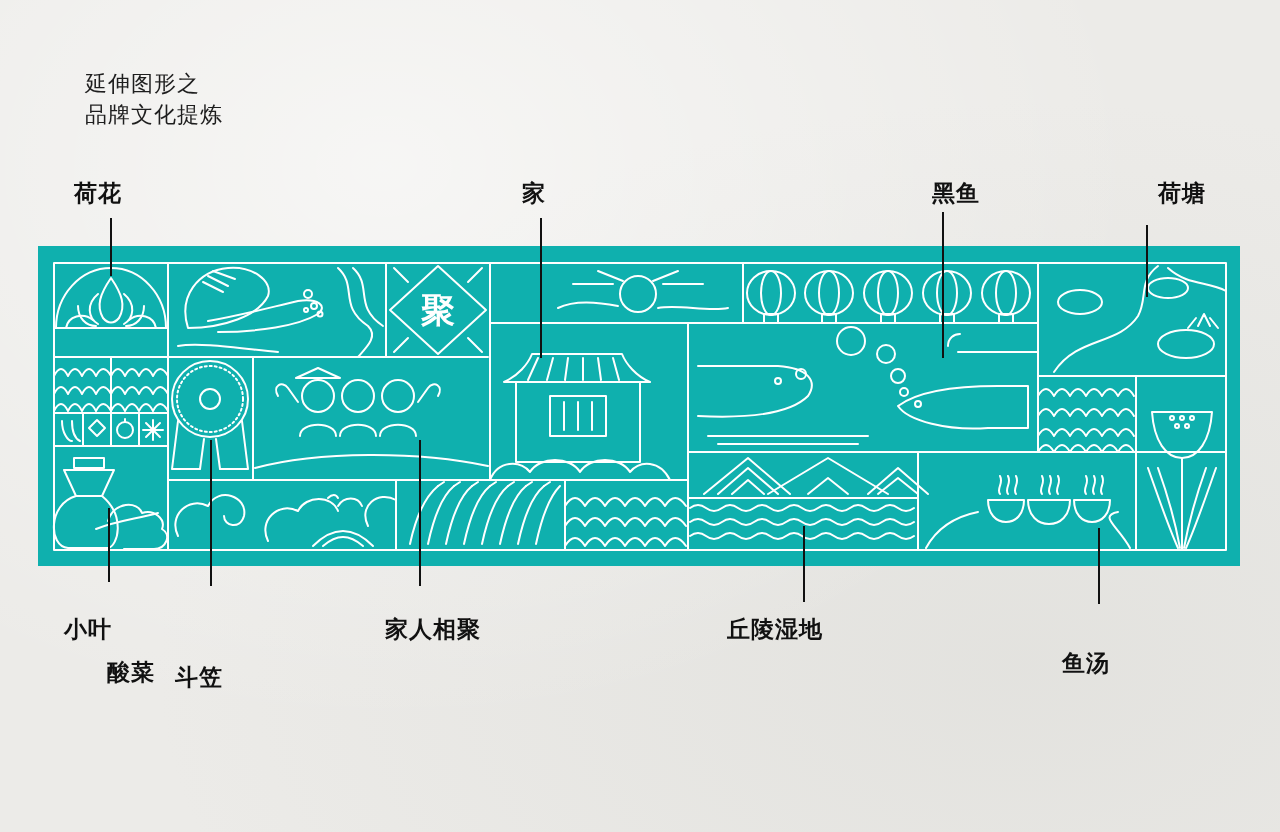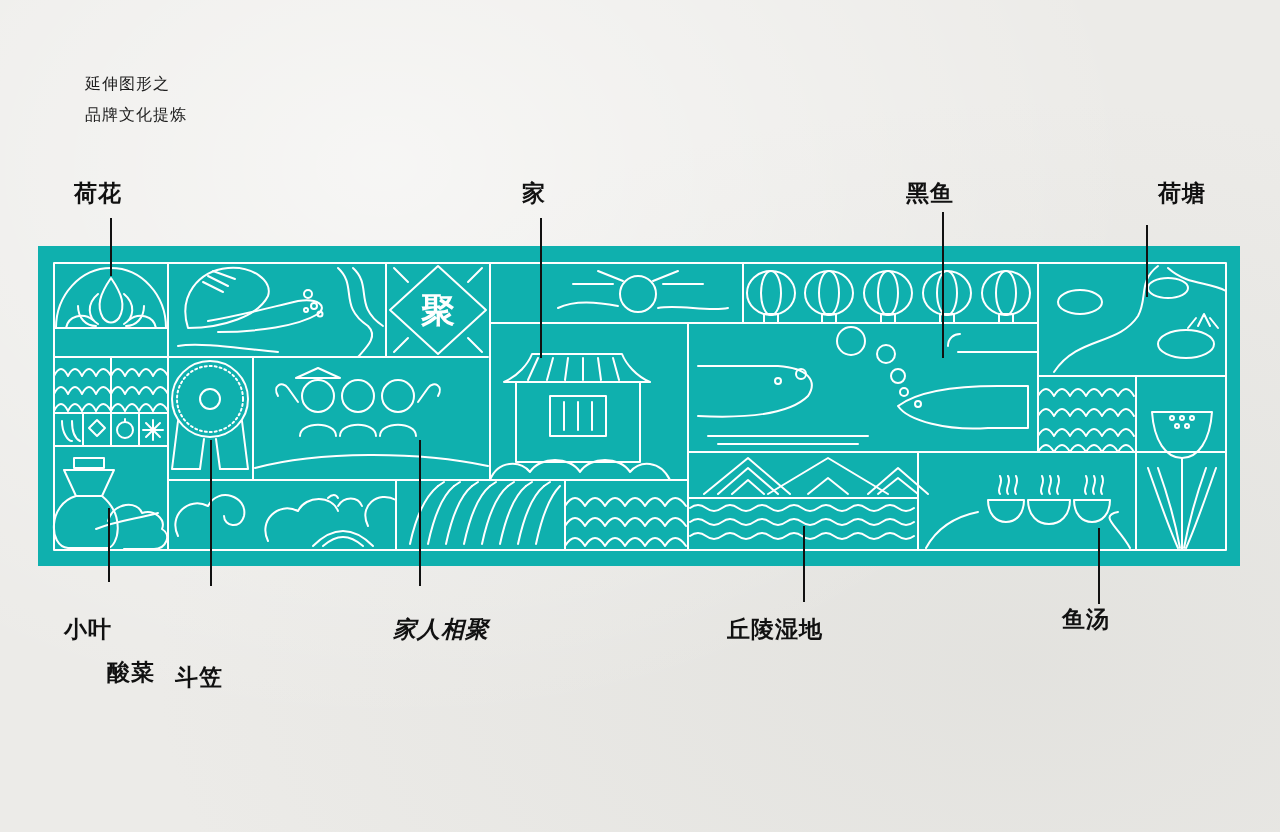--- a/index.html
+++ b/index.html
@@ -1,47 +1,47 @@
 <!DOCTYPE html>
 <html><head>
 <meta charset="utf-8">
 <style>
   html,body{margin:0;padding:0;}
   body{width:1280px;height:832px;position:relative;overflow:hidden;
     background:#ecebe8;
     background-image:radial-gradient(ellipse at 30% 20%, rgba(255,255,255,0.55), rgba(255,255,255,0) 60%),
                      radial-gradient(ellipse at 80% 80%, rgba(210,210,205,0.35), rgba(0,0,0,0) 60%);
     font-family:"DejaVu Sans","Liberation Sans",sans-serif;}
-  .intro{position:absolute;left:85px;top:68px;font-size:16px;line-height:31px;color:#1e1e1e;letter-spacing:1px;}
+  .intro{position:absolute;left:85px;top:68px;font-size:22px;line-height:31px;color:#1e1e1e;letter-spacing:1px;}
   .label{position:absolute;font-family:"DejaVu Serif","Liberation Serif",serif;font-weight:bold;font-size:23px;color:#111;letter-spacing:1px;white-space:nowrap;}
   .leader{position:absolute;width:1.5px;background:#111;}
   .frame{position:absolute;left:38px;top:246px;width:1202px;height:320px;background:#0fb0ae;}
   .frame svg{position:absolute;left:0;top:0;}
 </style>
 </head>
 <body>
 
 <div class="intro">
   <div>延伸图形之</div>
   <div>品牌文化提炼</div>
 </div>
 
 <div class="label" style="left:74px;top:178px;">荷花</div>
 <div class="label" style="left:522px;top:178px;">家</div>
-<div class="label" style="left:906px;top:178px;">黑鱼</div>
+<div class="label" style="left:932px;top:178px;">黑鱼</div>
 <div class="label" style="left:1158px;top:178px;">荷塘</div>
 
 <div class="label" style="left:64px;top:614px;font-family:Liberation Serif, serif;">
   <div>小叶</div>
   <div style="margin-top:12px;margin-left:43px;">酸菜</div>
 </div>
 <div class="label" style="left:175px;top:614px;margin-top:48px;">斗笠</div>
-<div class="label" style="left:393px;top:614px;font-style:italic;">家人相聚</div>
+<div class="label" style="left:385px;top:614px;">家人相聚</div>
 <div class="label" style="left:727px;top:614px;">丘陵湿地</div>
-<div class="label" style="left:1062px;top:604px;">鱼汤</div>
+<div class="label" style="left:1062px;top:648px;">鱼汤</div>
 
 <div class="frame">
 <svg width="1202" height="320" viewBox="0 0 1202 320" fill="none" stroke="#fff" stroke-width="2" stroke-linecap="round" stroke-linejoin="round">
 
   <rect x="16" y="17" width="1172" height="287" stroke-width="2"></rect>
 
   <line x1="16" y1="82" x2="130" y2="82"></line>
   <line x1="130" y1="17" x2="130" y2="304"></line>
   <line x1="16" y1="111" x2="130" y2="111"></line>
   <line x1="16" y1="167" x2="130" y2="167"></line>

